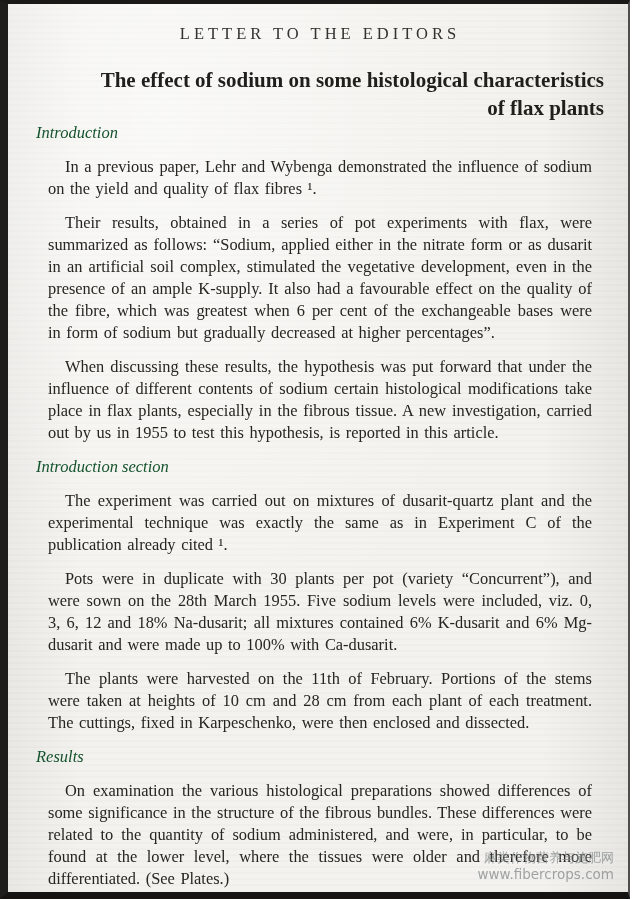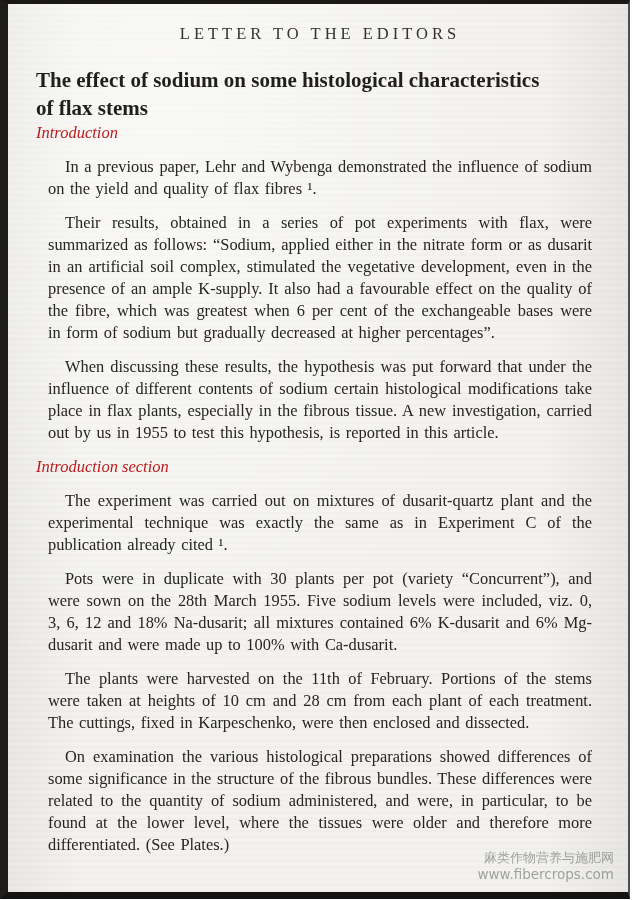--- a/index.html
+++ b/index.html
@@ -44,33 +44,33 @@
   .kicker {
     text-align: center;
     font-size: 16.5px;
     letter-spacing: 4px;
     color: #33322e;
     margin: 10px 0 0 0;
     font-weight: normal;
   }
   h1.title {
     margin: 22px 0 0 0;
-    text-align: left;
+    text-align: right;
     font-size: 21px;
     line-height: 28px;
     font-weight: bold;
     color: #201f1b;
   }
   h2.shead {
     font-size: 16.5px;
     line-height: 22px;
     font-style: italic;
     font-weight: normal;
     margin: 0;
-    color: #b91c1c;
+    color: #14532d;
   }
   .shead-intro { margin-top: 26px; }
   .shead-exp   { margin-top: 17px; }
   .shead-res   { margin-top: 15px; }
   p.body-par {
     margin: 12px;
     font-size: 16.4px;
     line-height: 22px;
     text-align: justify;
     text-indent: 17px;
@@ -92,38 +92,39 @@
 </head>
 <body>
 
 <div class="scan">
   <div class="content">
 
     <div class="kicker">LETTER TO THE EDITORS</div>
 
     <h1 class="title">
       <span>The effect of sodium on some histological characteristics</span><br>
-      <span>of flax stems</span>
+      <span>of flax plants</span>
     </h1>
 
     <section>
       <h2 class="shead shead-intro">Introduction</h2>
       <p class="body-par">In a previous paper, Lehr and Wybenga demonstrated the influence of sodium on the yield and quality of flax fibres ¹.</p>
       <p class="body-par">Their results, obtained in a series of pot experiments with flax, were summarized as follows: “Sodium, applied either in the nitrate form or as dusarit in an artificial soil complex, stimulated the vegetative development, even in the presence of an ample K-supply. It also had a favourable effect on the quality of the fibre, which was greatest when 6 per cent of the exchangeable bases were in form of sodium but gradually decreased at higher percentages”.</p>
       <p class="body-par">When discussing these results, the hypothesis was put forward that under the influence of different contents of sodium certain histological modifications take place in flax plants, especially in the fibrous tissue. A new investigation, carried out by us in 1955 to test this hypothesis, is reported in this article.</p>
     </section>
 
     <section>
       <h2 class="shead shead-exp">Introduction section</h2>
       <p class="body-par">The experiment was carried out on mixtures of dusarit-quartz plant and the experimental technique was exactly the same as in Experiment C of the publication already cited ¹.</p>
       <p class="body-par">Pots were in duplicate with 30 plants per pot (variety “Concurrent”), and were sown on the 28th March 1955. Five sodium levels were included, viz. 0, 3, 6, 12 and 18% Na-dusarit; all mixtures contained 6% K-dusarit and 6% Mg-dusarit and were made up to 100% with Ca-dusarit.</p>
       <p class="body-par">The plants were harvested on the 11th of February. Portions of the stems were taken at heights of 10 cm and 28 cm from each plant of each treatment. The cuttings, fixed in Karpeschenko, were then enclosed and dissected.</p>
     </section>
 
     <section>
+      <h2 class="shead shead-res">Results</h2>
       <p class="body-par">On examination the various histological preparations showed differences of some significance in the structure of the fibrous bundles. These differences were related to the quantity of sodium administered, and were, in particular, to be found at the lower level, where the tissues were older and therefore more differentiated.  (See Plates.)</p>
     </section>
 
   </div>
 
   <div class="watermark">
     <div class="wm-cn">麻类作物营养与施肥网</div>
     <div class="wm-url">www.fibercrops.com</div>
   </div>
 </div>

